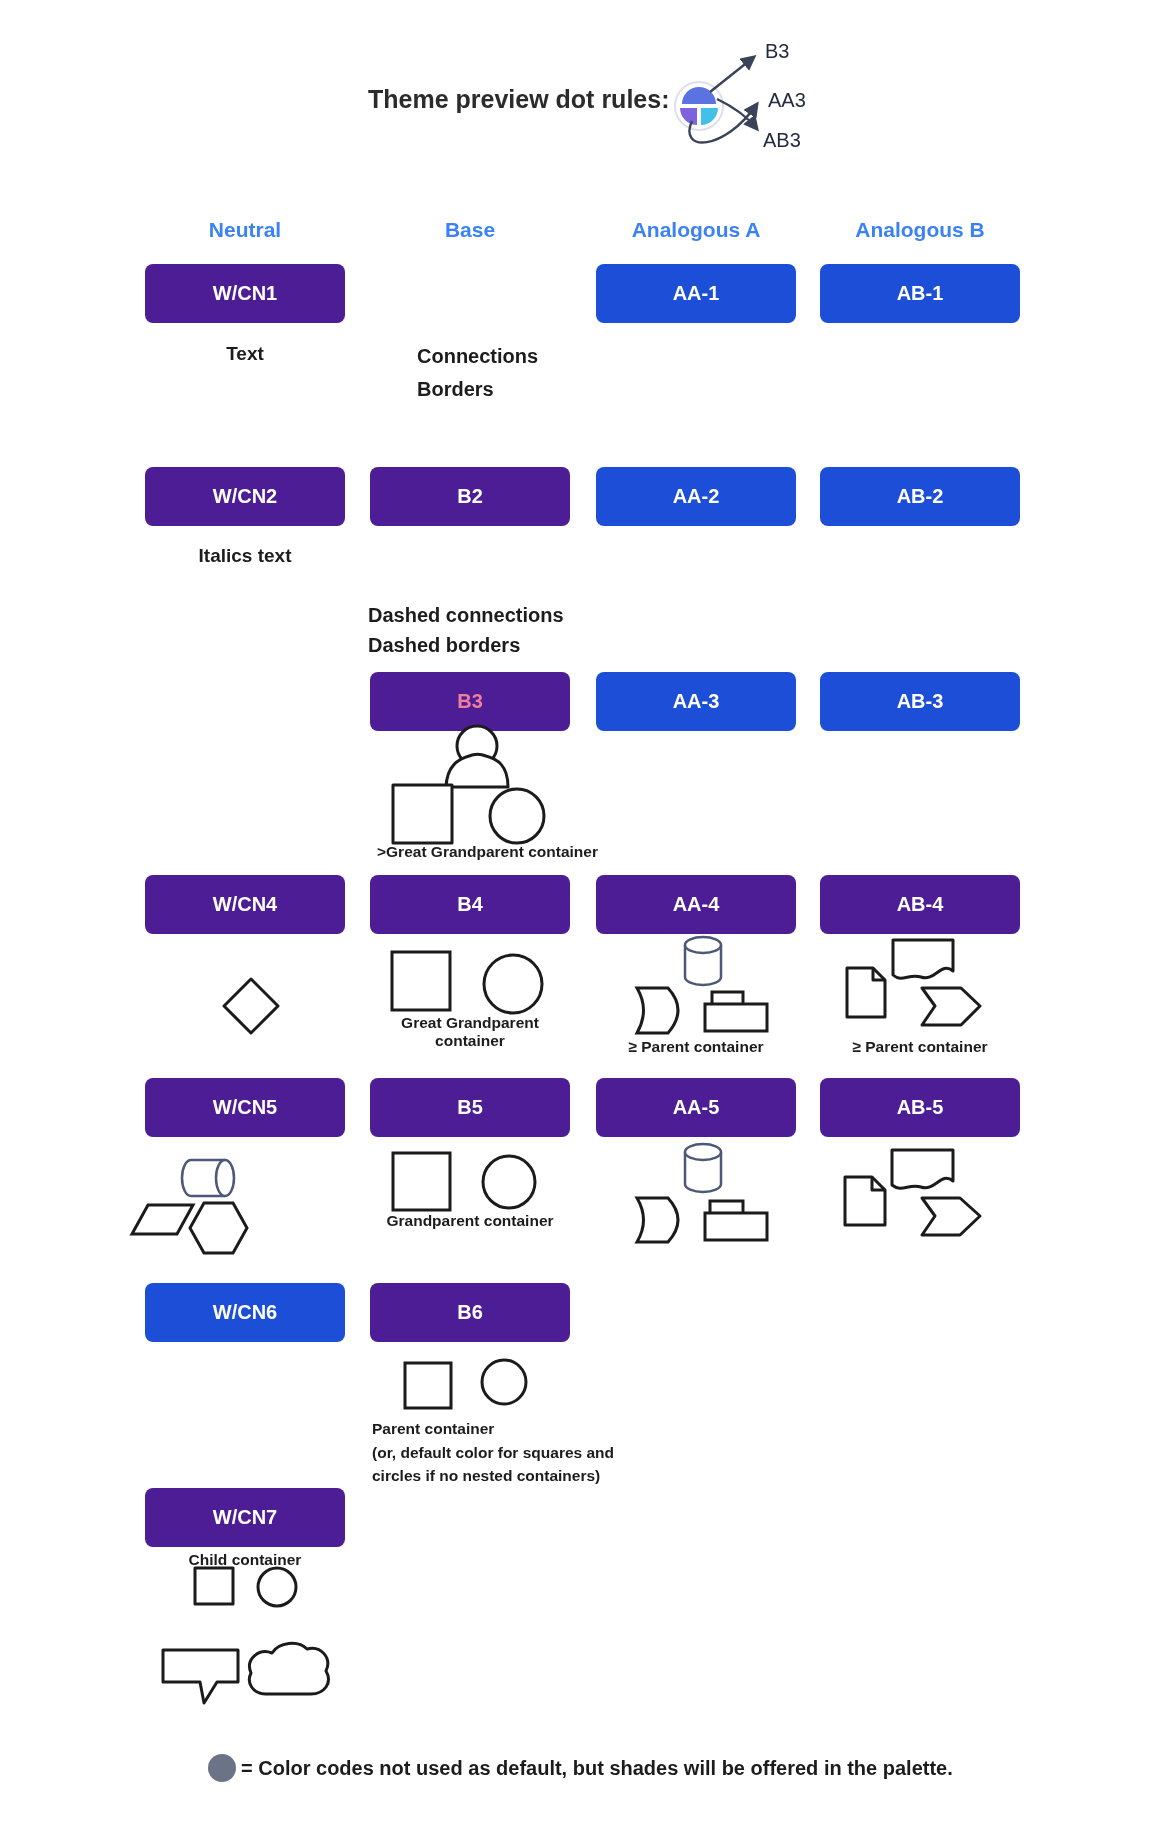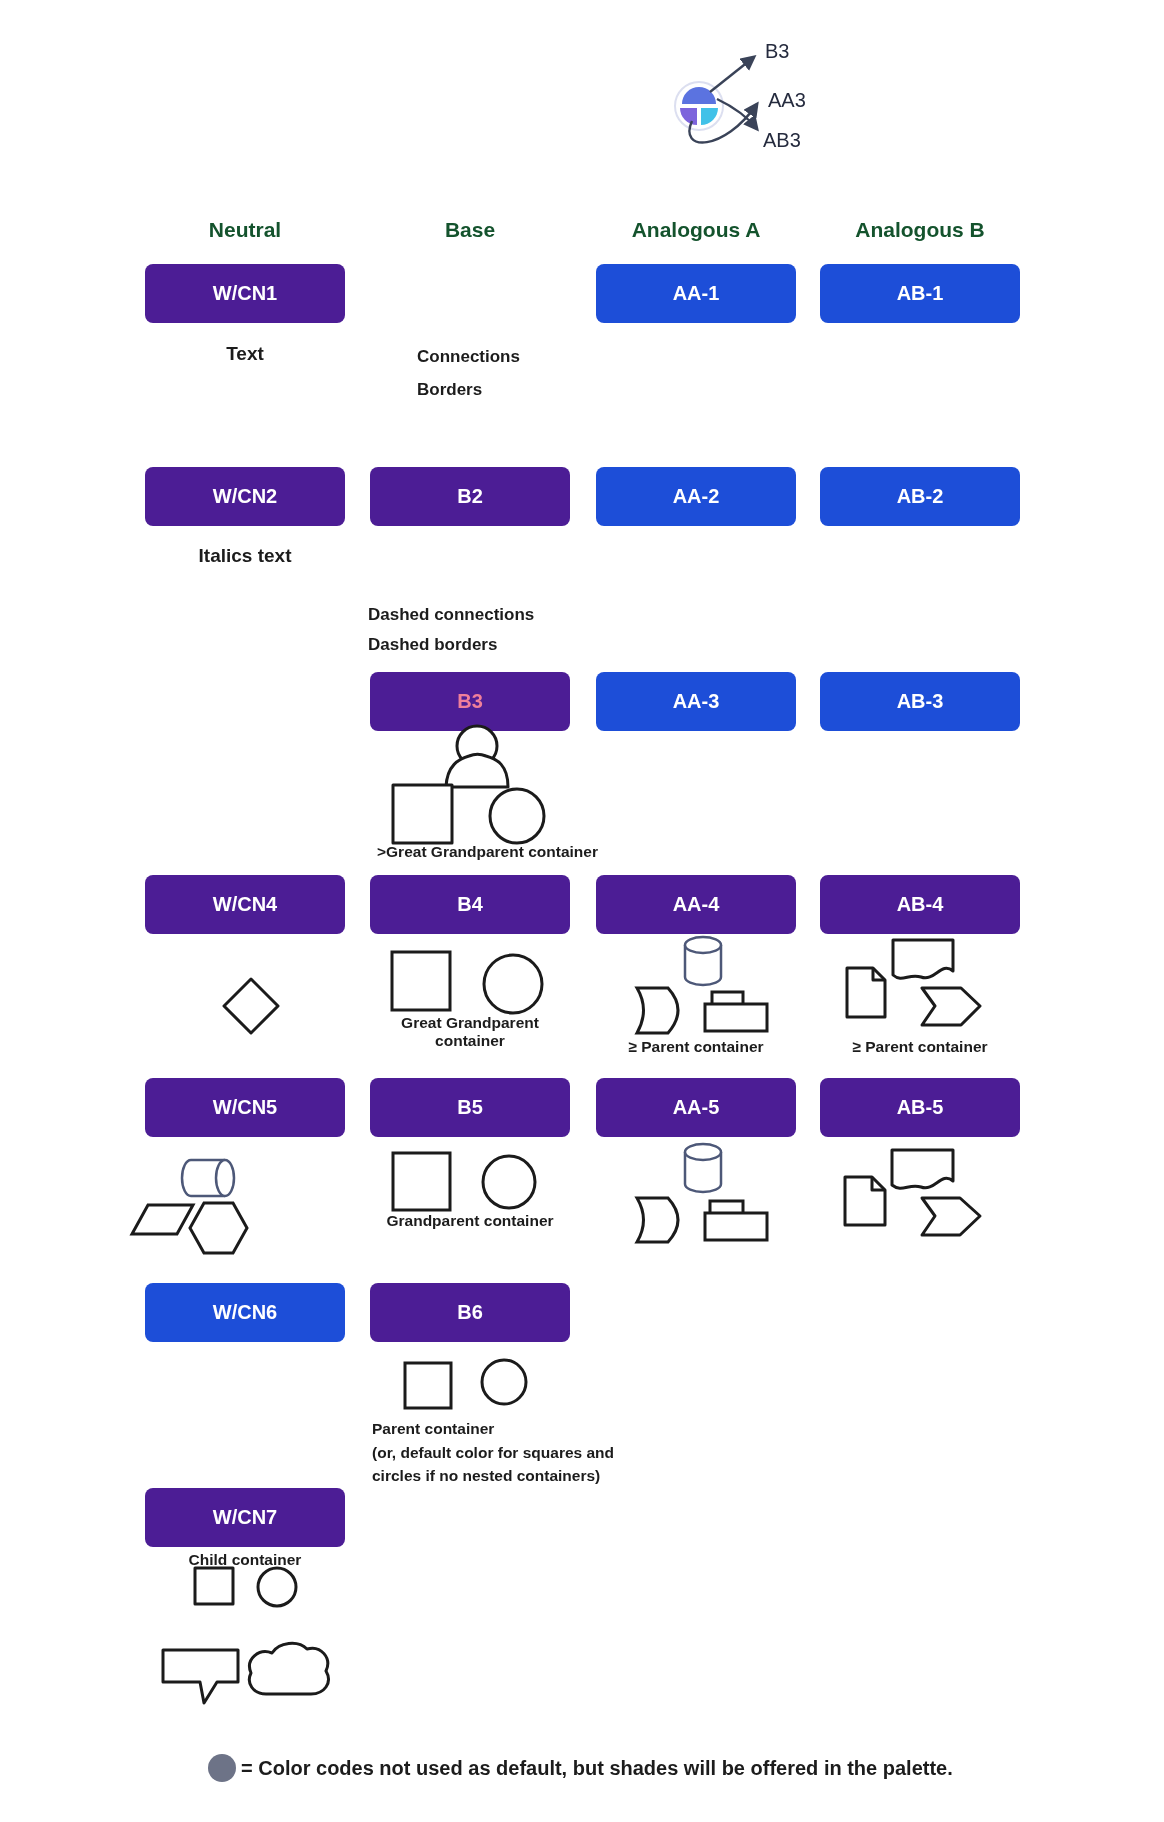--- a/index.html
+++ b/index.html
@@ -1,42 +1,43 @@
 <!DOCTYPE html>
 <html><head>
 <meta charset="utf-8">
 <style>
   html,body{margin:0;padding:0;background:#ffffff;}
   #canvas{position:relative;width:1164px;height:1822px;background:#ffffff;
           font-family:"Liberation Sans",sans-serif;overflow:hidden;}
   #shapes{position:absolute;left:0;top:0;pointer-events:none;}
   .page-title{position:absolute;left:368px;top:85px;font-size:25px;font-weight:600;color:#2b2b2b;}
   .dot-label{position:absolute;font-size:20px;font-weight:500;color:#252b3e;}
-  .col-header{position:absolute;width:200px;text-align:center;font-size:21px;font-weight:bold;color:#14532d;}
+  .col-header{position:absolute;width:200px;text-align:center;font-size:21px;font-weight:bold;color:#3b82f6;}
   .swatch{position:absolute;width:200px;height:59px;border-radius:8px;display:flex;
           align-items:center;justify-content:center;font-size:20px;font-weight:bold;color:#ffffff;}
   .swatch.dark{background:#4c1d95;}
   .swatch.muted{background:#1d4ed8;}
   .swatch.pink{color:#f07f9a;}
   .caption{position:absolute;font-weight:bold;color:#1c1c1c;line-height:1.18;}
-  .cap20{font-size:17px;}
+  .cap20{font-size:20px;}
   .cap19{font-size:19px;}
   .cap16{font-size:15.5px;}
   .center200{width:200px;text-align:center;}
   .lh33{line-height:33px;}
   .lh30{line-height:30px;margin-top:48px;}
   .lh23{line-height:23.5px;}
   .footnote-dot{position:absolute;left:208px;top:1754px;width:28px;height:28px;border-radius:50%;background:#6d7387;}
   .footnote-text{position:absolute;left:241px;top:1757px;font-size:20px;font-weight:bold;color:#1c1c1c;}
 </style>
 </head>
 <body>
 
 <div id="canvas">
 
+  <div class="page-title">Theme preview dot rules:</div>
 
   <div class="dot-label" style="left:765px;top:40px">B3</div>
   <div class="dot-label" style="left:768px;top:89px">AA3</div>
   <div class="dot-label" style="left:763px;top:129px">AB3</div>
 
   <div class="col-header" style="left:145px;top:218px">Neutral</div>
   <div class="col-header" style="left:370px;top:218px">Base</div>
   <div class="col-header" style="left:596px;top:218px">Analogous A</div>
   <div class="col-header" style="left:820px;top:218px">Analogous B</div>
 

